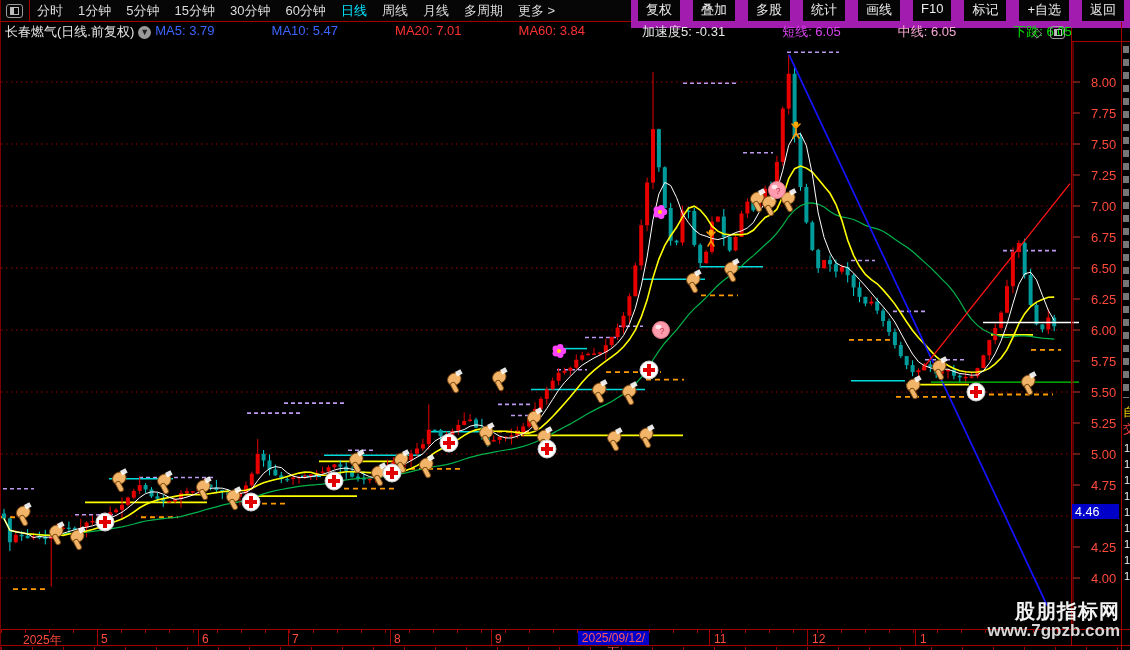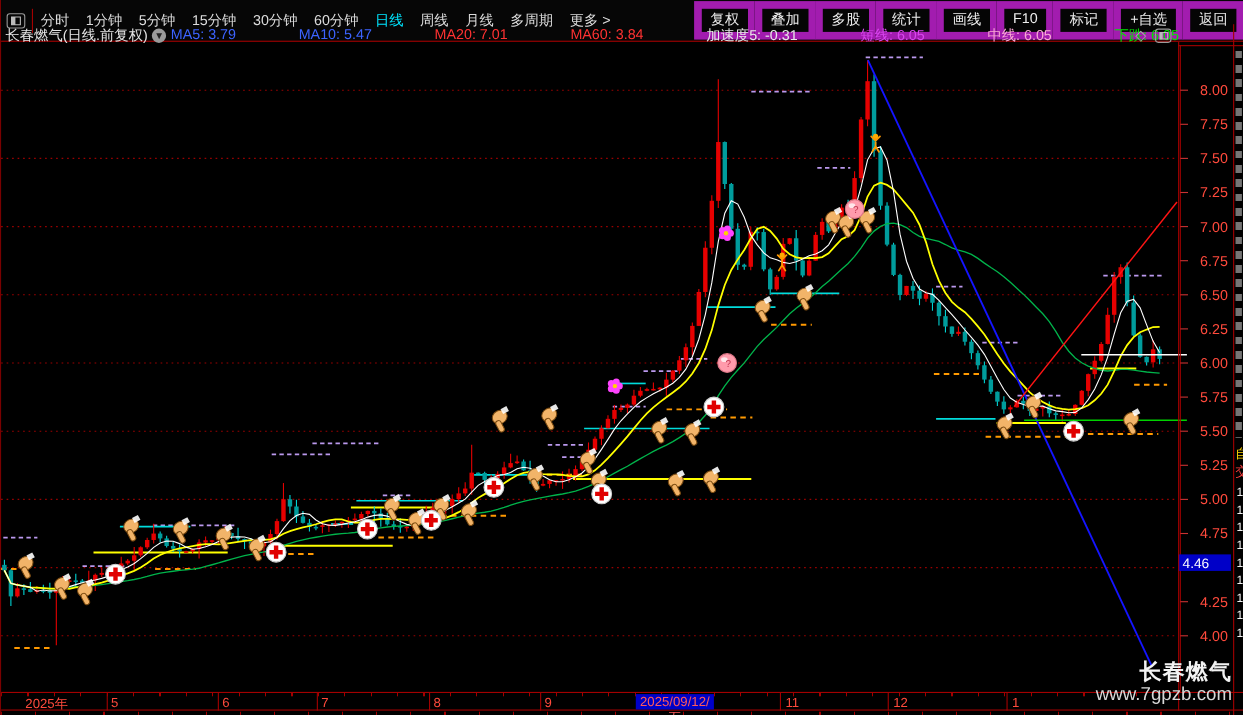--- a/index.html
+++ b/index.html
@@ -2,21 +2,21 @@
 <html><head>
 <meta charset="utf-8">
 <style>
   * { margin:0; padding:0; box-sizing:border-box; }
   html,body { background:#000; }
   body { font-family:"Liberation Sans","DejaVu Sans",sans-serif; }
   .app { position:relative; width:1130px; height:650px; background:#000; overflow:hidden;
          border-left:1px solid #7a0000; }
 
   
-  .menubar { position:absolute; top:0; left:0; width:1130px; height:38px; background:#060606;
+  .menubar { position:absolute; top:0; left:0; width:1130px; height:22px; background:#060606;
              border-bottom:1px solid #a30000; display:flex; align-items:center; z-index:6; }
   .win-icon { width:17px; height:14px; border:1px solid #9a9a9a; border-radius:3px; margin-left:5px;
               display:flex; align-items:center; justify-content:center; }
   .win-icon .inner { width:9px; height:8px; border:1px solid #bbb; border-left:4px solid #bbb; }
   .menu-sep { width:1px; height:22px; background:#a30000; margin:0 7px 0 6px; }
   .menu-items { display:flex; gap:15px; font-size:13px; color:#dcdcdc; }
   .menu-item { cursor:default; white-space:nowrap; }
   .menu-item.active { color:#00e5ff; }
   .menu-right { margin-left:auto; display:flex; }
   .menu-btn { font-size:13px; color:#ececec; border:7px solid #a21caf; padding:1px 8px 2px 8px;
@@ -50,21 +50,21 @@
               background:repeating-linear-gradient(90deg,#a30000 0 1px,transparent 1px 24px); }
   .tb-cell { position:absolute; top:2px; color:#ff4a3c; white-space:nowrap; }
   .tb-sep { position:absolute; top:0; width:1px; height:16px; background:#a30000; }
   .tb-hl { position:absolute; top:1px; height:14px; text-align:center; font-size:12px; line-height:14px; }
   .bottomstrip { position:absolute; left:0; top:647px; width:1130px; height:3px;
                  background:repeating-linear-gradient(90deg,#a30000 0 1px,transparent 1px 31px); z-index:4; }
 
   
   .watermark { position:absolute; right:10px; top:600px; text-align:right; z-index:5; line-height:1.1; }
   .wm1 { color:#f2f2f2; font-size:20px; font-weight:bold; letter-spacing:1px; }
-  .wm2 { color:#d8d8d8; font-size:17px; font-weight:normal; }
+  .wm2 { color:#d8d8d8; font-size:17px; font-weight:bold; }
 
   
   .rstrip { position:absolute; left:1122px; top:22px; width:8px; height:628px; overflow:hidden; z-index:6; }
   .rs-frag { position:absolute; left:0; top:24px; width:6px; height:352px;
              background:repeating-linear-gradient(180deg,#8a8a8a 0 7px,transparent 7px 13px); opacity:.85; }
   .rs-char { position:absolute; left:0; font-size:12px; width:14px; overflow:hidden; }
   .rs-ones { position:absolute; left:1px; top:418px; color:#f0f0f0; font-size:11px; line-height:16px; }
 </style>
 </head>
 <body>
@@ -890,21 +890,21 @@
       <div class="tb-cell" style="left: 393px;">8</div>
       <div class="tb-cell" style="left: 494px;">9</div>
       <div class="tb-cell" style="left: 713px;">11</div>
       <div class="tb-cell" style="left: 811px;">12</div>
       <div class="tb-cell" style="left: 919px;">1</div>
       <div class="tb-hl" style="left: 577px; width: 71px; background: rgb(0, 0, 200); color: rgb(255, 90, 90);">2025/09/12/五</div>
     </div>
   <div class="bottomstrip"></div>
 
   <div class="watermark">
-    <div class="wm1">长春燃气</div>
+    <div class="wm1">股朋指标网</div>
     <div class="wm2">www.7gpzb.com</div>
   </div>
 
   <div class="rstrip">
     <div class="rs-frag"></div>
     <span class="rs-char" style="top:382px;color:#ffd400;">自</span>
     <span class="rs-char" style="top:399px;color:#ff4040;">交</span>
     <div class="rs-ones">1<br>1<br>1<br>1<br>1<br>1<br>1<br>1<br>1</div>
   </div>
 

